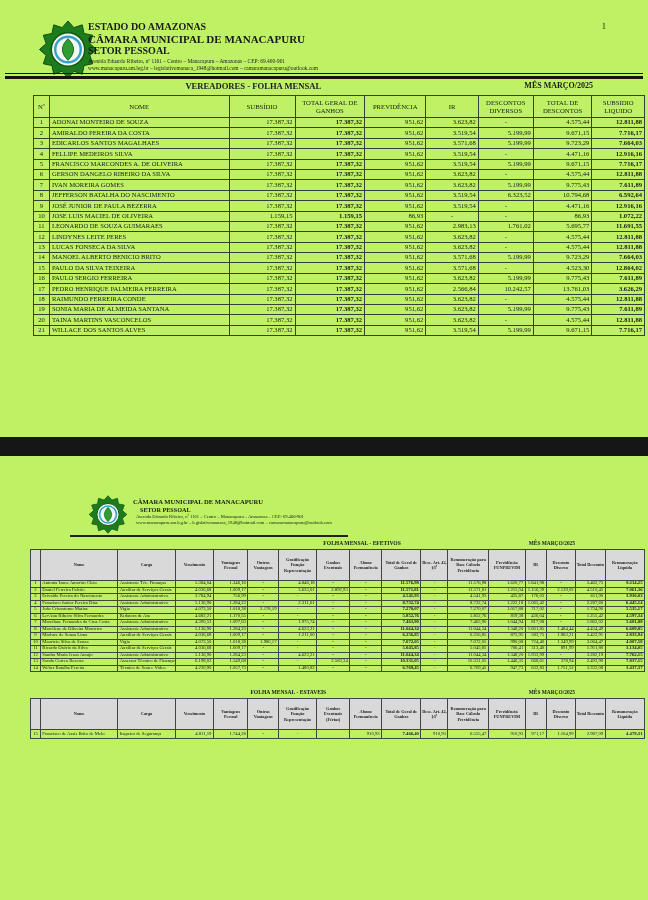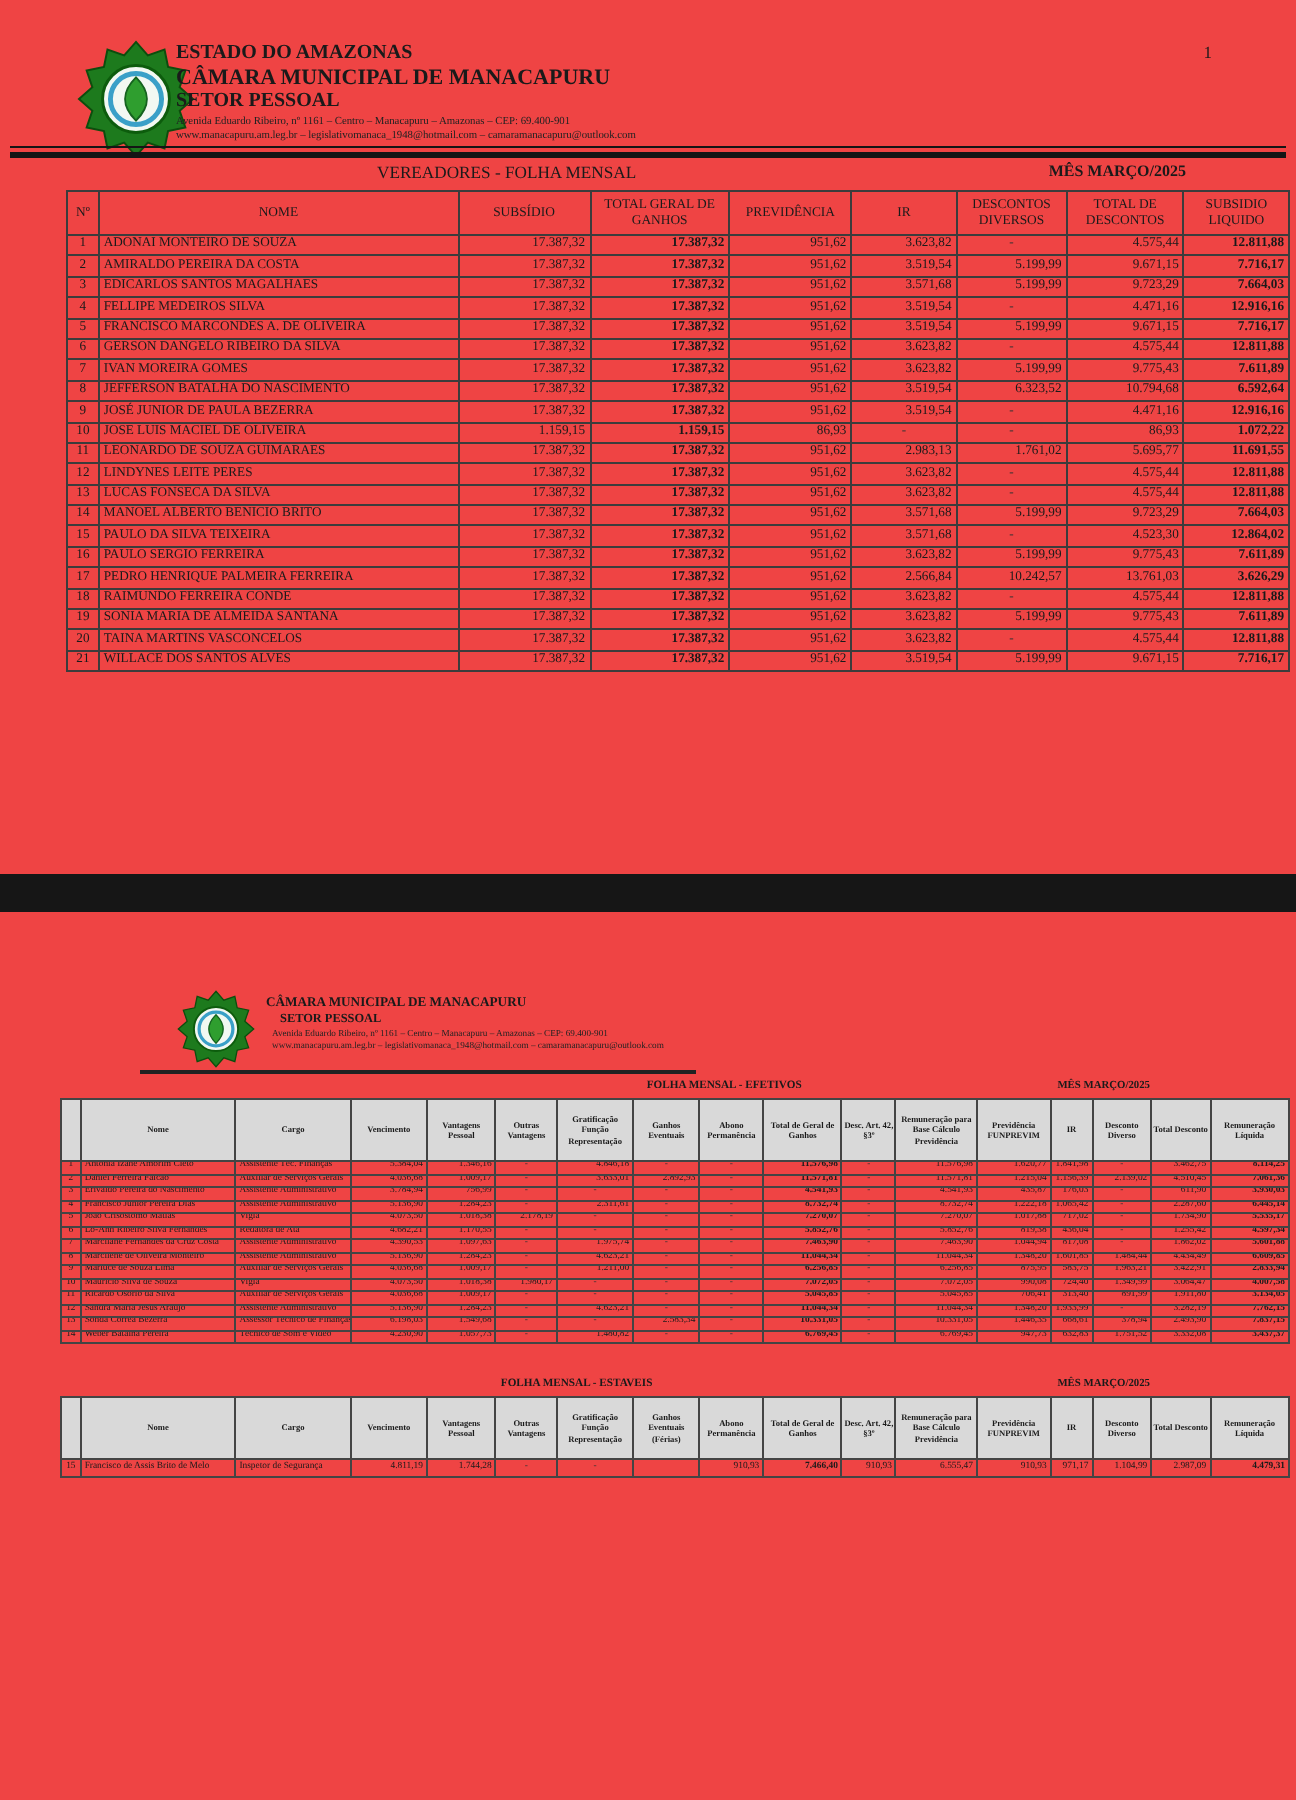--- a/index.html
+++ b/index.html
@@ -1,31 +1,31 @@
 <!DOCTYPE html>
 <html><head>
 <meta charset="utf-8">
 <style>
   *{margin:0;padding:0;box-sizing:border-box}
   html,body{background:#ffffff}
   body{font-family:"Liberation Serif",serif;color:#1a1a1a}
-  .page{position:relative;width:648px;height:900px;background:#ef4444;overflow:hidden}
+  .page{position:relative;width:648px;height:900px;background:#bef264;overflow:hidden}
 
   
   .doc1-logo{position:absolute;left:37px;top:20px;width:62px;height:59px}
   .doc1-head{position:absolute;left:88px;top:21px;line-height:1.15}
   .h1a{font-size:10px;font-weight:bold}
   .h1b{font-size:11px;font-weight:bold}
   .h1c{font-size:10px;font-weight:bold}
   .addr{font-size:5.4px;color:#222;margin-top:1.5px;line-height:1.3}
   .pageno{position:absolute;right:42px;top:21px;font-size:8.5px}
   .rule-thin{position:absolute;left:5px;top:73px;width:638px;border-top:1.2px solid #151515}
   .rule-thick{position:absolute;left:5px;top:76px;width:638px;border-top:3px solid #151515}
   .t1row{position:absolute;left:33px;top:81px;width:612px;height:13px}
-  .t1title{position:absolute;left:36%;transform:translateX(-50%);font-size:8.6px;font-weight:normal;white-space:nowrap}
+  .t1title{position:absolute;left:36%;transform:translateX(-50%);font-size:8.6px;font-weight:bold;white-space:nowrap}
   .t1month{position:absolute;right:52px;top:0;font-size:8px;font-weight:bold;white-space:nowrap}
 
   table{border-collapse:collapse;table-layout:fixed;width:100%}
   .tbl1-wrap{position:absolute;left:33px;top:95px;width:612px}
   .tbl1 th{border:1px solid #3c3c3c;font-weight:normal;font-size:6.7px;line-height:1.12;padding:1px 1px;text-align:center;vertical-align:middle;height:22px;overflow:hidden}
   .tbl1 td{border:1px solid #3c3c3c;font-size:6.6px;height:10.4px;line-height:1;padding:0 2px;overflow:hidden;white-space:nowrap}
 
   .c-idx{text-align:center}
   .c-name{text-align:left}
   .c-val{text-align:right}

